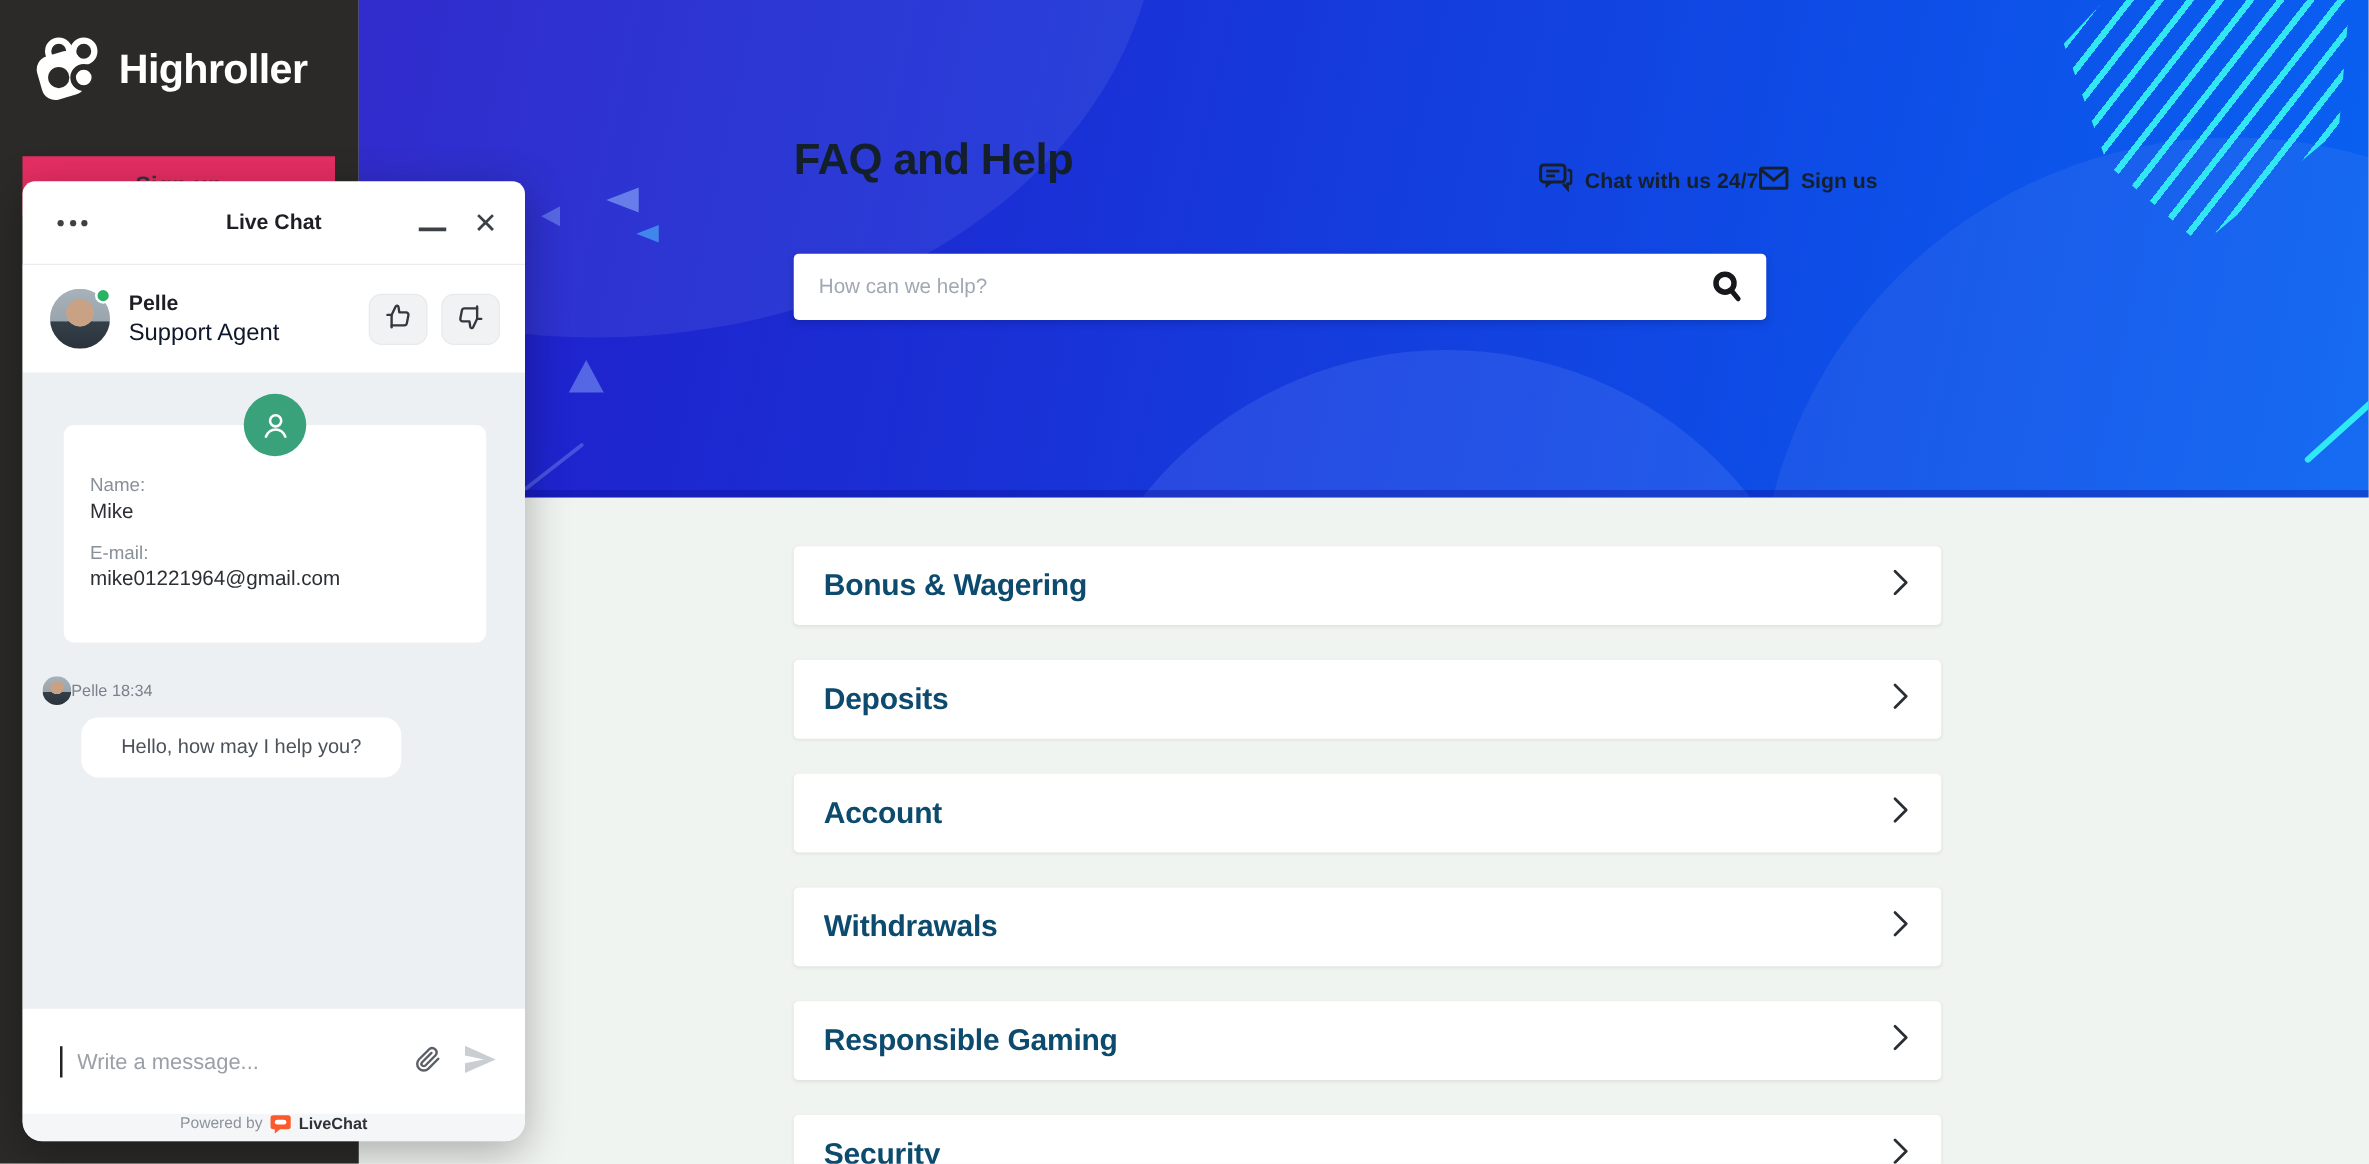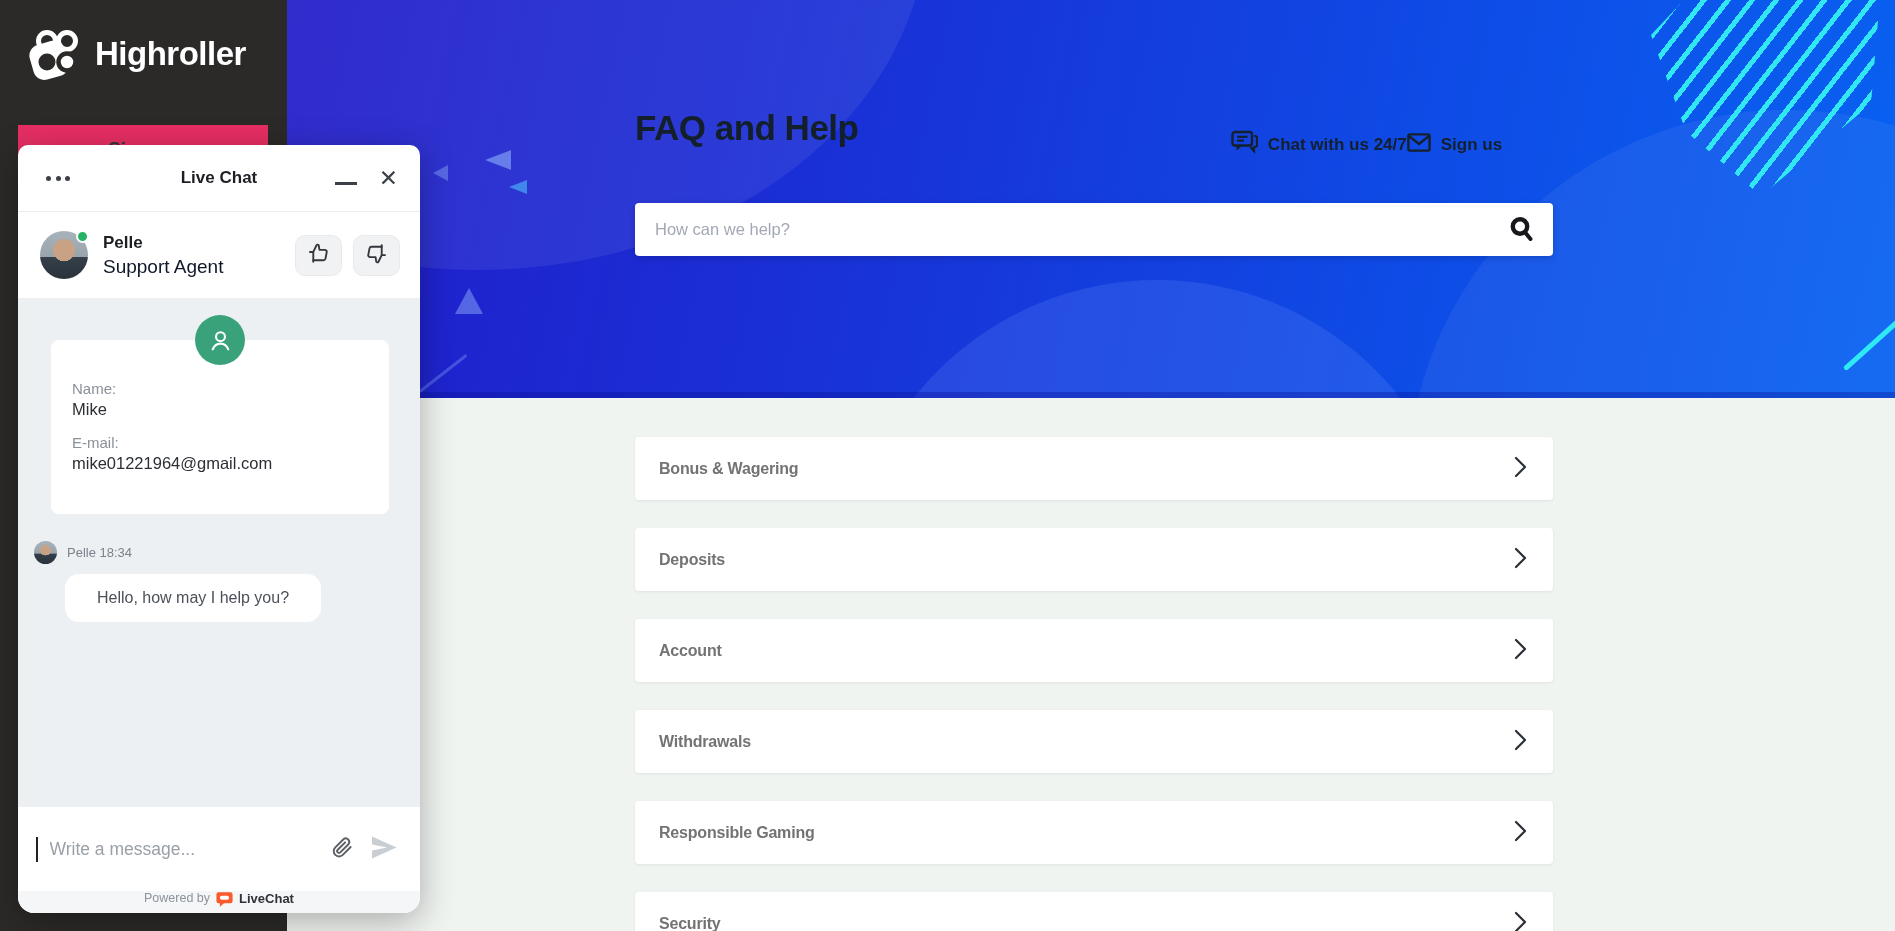--- a/index.html
+++ b/index.html
@@ -41,35 +41,35 @@
   .tri3 { left:222px; top:180px; border-top:7px solid transparent; border-bottom:7px solid transparent; border-right:18px solid rgba(80,200,255,0.55); }
   .tri4 { left:168px; top:288px; border-left:14px solid transparent; border-right:14px solid transparent; border-bottom:26px solid rgba(150,185,255,0.45); }
   .cyan-line { position:absolute; width:74px; height:5px; border-radius:3px; background:#2fe9f5; left:1548px; top:342px; transform:rotate(-42deg); }
   .faint-line { position:absolute; width:60px; height:3px; border-radius:2px; background:rgba(140,170,255,0.35); left:126px; top:372px; transform:rotate(-38deg); }
 
   .hero-title { position:absolute; left:348px; top:108px; font-size:35px; font-weight:800; color:#13202c; letter-spacing:-0.5px; }
   .hero-links { position:absolute; left:893px; top:130px; width:373px; display:flex; justify-content:center; }
   .hero-link { display:flex; align-items:center; gap:10px; color:#14202e; font-size:17px; font-weight:600; cursor:pointer; }
 
   .search-bar {
-    position:absolute; left:348px; top:203px; width:918px; height:53px; background:#fff;
+    position:absolute; left:348px; top:203px; width:778px; height:53px; background:#fff;
     border-radius:4px; display:flex; align-items:center; padding:0 18px 1px 20px;
     box-shadow:0 2px 6px rgba(0,20,80,0.25);
   }
   .search-bar input { flex:1; border:none; outline:none; font-size:16.5px; color:#24272c; font-family:inherit; background:transparent; }
   .search-bar input::placeholder { color:#a2a8b3; }
 
   
   .faq-list { position:absolute; left:635px; top:437px; width:918px; z-index:2; }
   .faq-card {
     height:63px; background:#fff; border-radius:4px; margin-bottom:28px;
     display:flex; align-items:center; justify-content:space-between; padding:0 26px 0 24px;
     box-shadow:0 1px 3px rgba(20,40,40,0.08); cursor:pointer;
   }
-  .faq-label { font-size:16px; font-weight:800; color:#737373; letter-spacing:-0.2px; }
+  .faq-label { font-size:24px; font-weight:800; color:#0c4a6e; letter-spacing:-0.2px; }
 
   
   .chat-widget {
     position:absolute; left:18px; top:145px; width:402px; height:768px; background:#fff;
     border-radius:10px 10px 16px 16px; box-shadow:0 8px 34px rgba(0,0,0,0.3);
     display:flex; flex-direction:column; z-index:10; overflow:hidden;
   }
   .chat-header { height:67px; flex:0 0 67px; position:relative; display:flex; align-items:center; justify-content:center; border-bottom:1px solid #ebedef; }
   .chat-title { font-size:17px; font-weight:700; color:#1d1f24; }
   .dots-menu { position:absolute; left:26px; display:flex; gap:4.5px; cursor:pointer; padding:6px 2px; }
@@ -89,35 +89,35 @@
   .agent-name { font-size:17px; font-weight:700; color:#1d1f24; margin-bottom:3px; }
   .agent-role { font-size:19px; color:#0f172a; }
   .rate-btns { margin-left:auto; display:flex; gap:11px; }
   .rate-btn { width:47px; height:41px; border-radius:10px; background:#f1f2f3; border:1px solid #e8e9eb; display:flex; align-items:center; justify-content:center; cursor:pointer; }
 
   .chat-body { flex:1; background:#edf0f3; position:relative; }
   .person-badge { position:absolute; left:177px; top:17px; width:50px; height:50px; border-radius:50%; background:#3aa27b; display:flex; align-items:center; justify-content:center; z-index:2; box-shadow:0 0 0 0 transparent; }
   .visitor-card { position:absolute; left:33px; top:42px; width:338px; height:174px; background:#fff; border-radius:8px; padding:40px 20px 0 21px; }
   .vc-label { font-size:15px; color:#8a9099; margin-bottom:3px; }
   .vc-value { font-size:16.5px; color:#2c2f34; margin-bottom:15px; }
-  .msg-meta { position:absolute; left:16px; top:243px; display:flex; align-items:center; gap:10px; }
+  .msg-meta { position:absolute; left:16px; top:243px; display:flex; align-items:center; }
   .mini-avatar {
     width:23px; height:23px; border-radius:50%; flex:0 0 23px;
     background:
       radial-gradient(circle at 50% 40%, #c9a184 0 29%, rgba(0,0,0,0) 30%),
       linear-gradient(180deg,#a8b2ba 0%,#99a4ad 54%,#353f49 55%,#2a333c 100%);
   }
   .msg-meta-text { font-size:13px; color:#7b828c; }
   .msg-bubble {
     position:absolute; left:47px; top:276px; width:256px; height:48px; background:#fff;
     border-radius:14px; display:flex; align-items:center; justify-content:center;
     font-size:16px; color:#4b5158;
   }
 
-  .chat-input-area { height:84px; flex:0 0 84px; background:#fff; display:flex; align-items:center; padding:0 20px 0 18px; gap:12px; }
+  .chat-input-area { height:84px; flex:0 0 84px; background:#fff; display:flex; align-items:center; padding:0 20px 0 30px; gap:12px; }
   .caret { width:1.5px; height:25px; background:#222; flex:0 0 1.5px; }
   .chat-input-area input { flex:1; border:none; outline:none; font-size:17.5px; color:#24272c; font-family:inherit; }
   .chat-input-area input::placeholder { color:#9aa0a7; }
   .icon-btn { background:none; border:none; cursor:pointer; display:flex; align-items:center; justify-content:center; padding:2px; }
 
   .chat-footer { height:22px; flex:0 0 22px; background:#f5f6f8; display:flex; align-items:flex-start; justify-content:center; gap:6px; }
   .powered-by { font-size:12.5px; color:#8d939b; }
   .powered-brand { font-size:13px; font-weight:800; color:#2f3237; }
 </style>
 </head>

